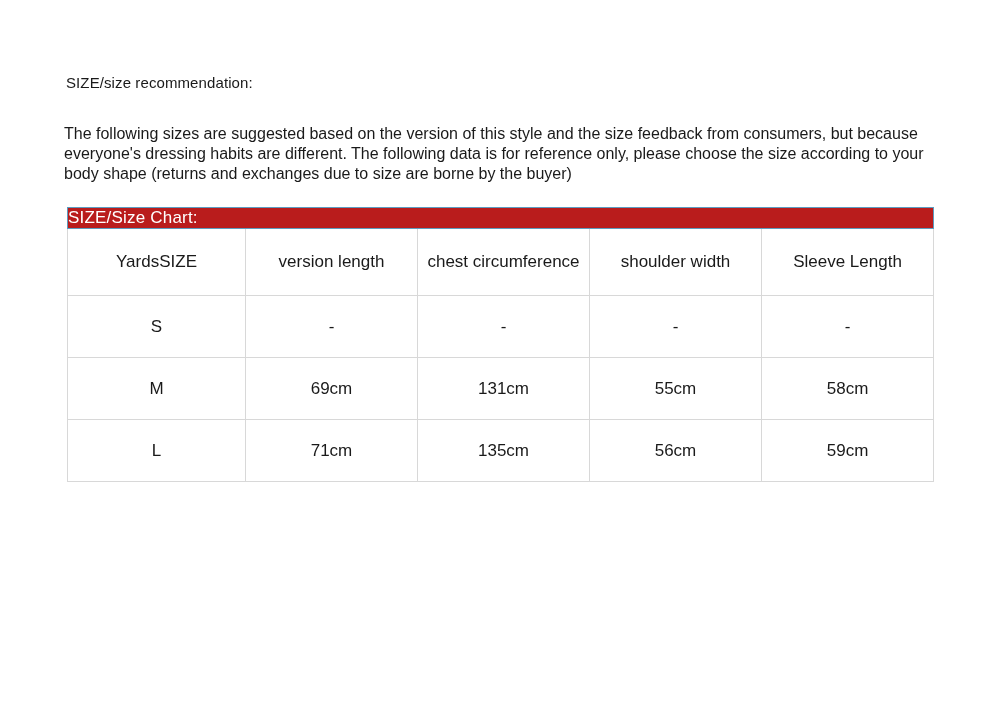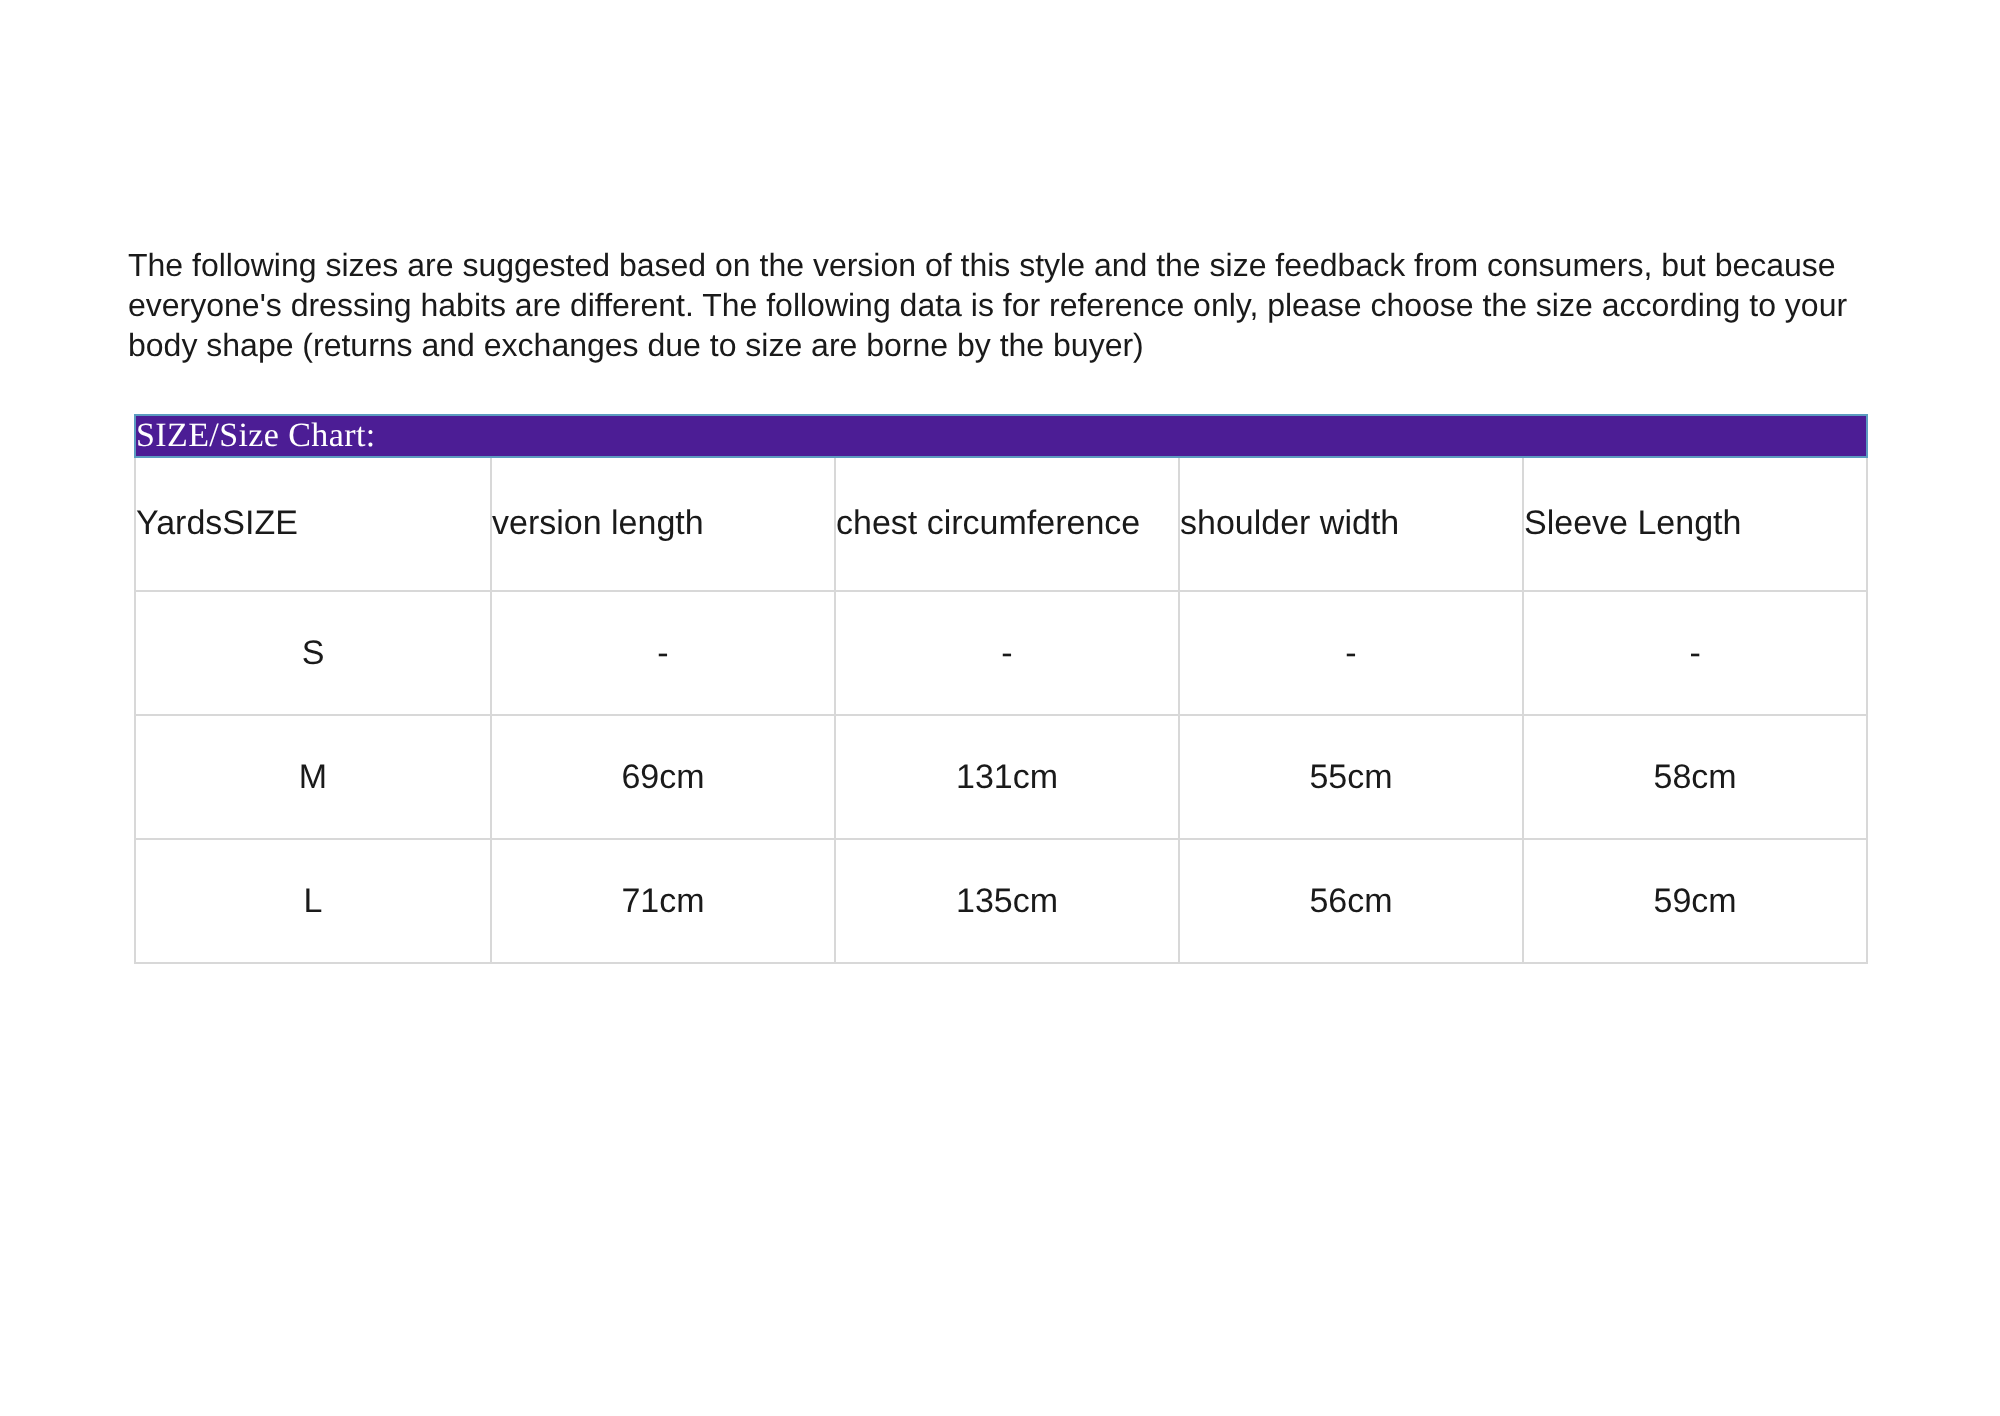--- a/index.html
+++ b/index.html
@@ -49,35 +49,34 @@
     border-collapse: collapse;
     width: 866px;
     table-layout: fixed;
   }
   table.size-chart td, table.size-chart th {
     border: 1px solid #d8d8d8;
     padding: 0;
     margin: 0;
   }
   .chart-header-cell {
-    background: #4c1d95;
+    background: #b91c1c;
     color: #ffffff;
     font-size: 17px;
     text-align: left;
     padding: 22px 0 22px 16px;
     border: 1px solid #5c9cc0 !important;
     font-weight: normal;
     letter-spacing: 0.2px;
-    font-family: Liberation Serif, serif;
   }
   .col-head {
     height: 66px;
     font-size: 17px;
     color: #1a1a1a;
-    text-align: left;
+    text-align: center;
     font-weight: normal;
     line-height: 22px;
     vertical-align: middle;
     padding: 0 6px;
   }
   .data-cell {
     height: 61px;
     font-size: 17px;
     color: #1a1a1a;
     text-align: center;
@@ -91,20 +90,21 @@
   .c1 { width: 172px; }
   .c2 { width: 172px; }
   .c3 { width: 172px; }
   .c4 { width: 172px; }
 </style>
 </head>
 <body>
 
 <div class="page">
 
+  <div class="intro-title">SIZE/size recommendation:</div>
 
   <div class="intro-body">The following sizes are suggested based on the version of this style and the size feedback from consumers, but because everyone's dressing habits are different. The following data is for reference only, please choose the size according to your body shape (returns and exchanges due to size are borne by the buyer)</div>
 
   <div class="table-wrap">
     <table class="size-chart">
       <colgroup>
         <col class="c0">
           <col class="c1">
           <col class="c2">
           <col class="c3">

